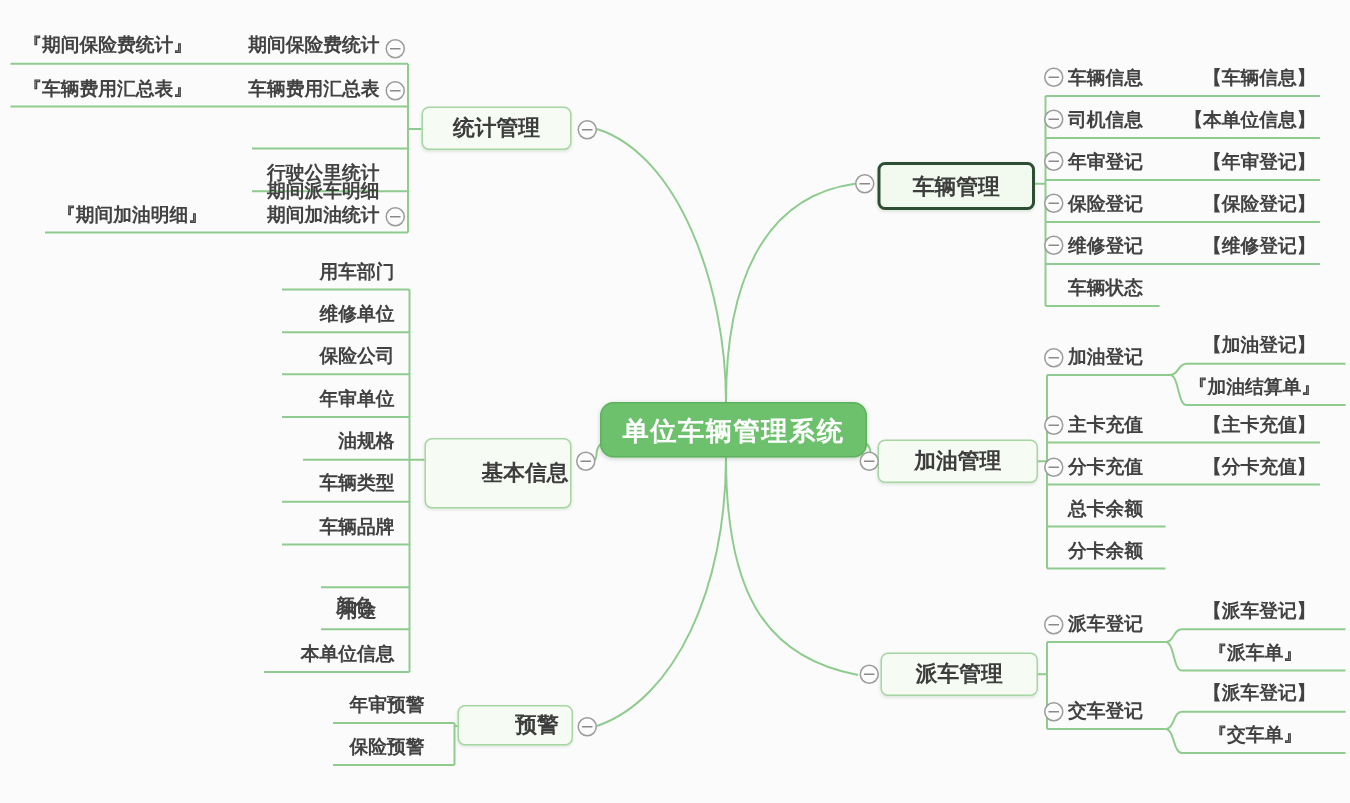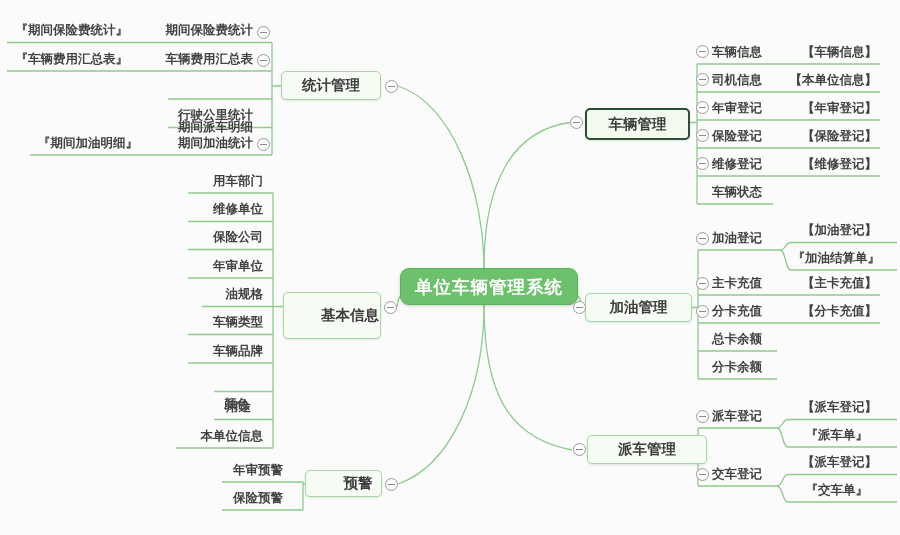--- a/index.html
+++ b/index.html
@@ -92,21 +92,21 @@
     </g>
   </svg>
 
   <div class="node main" style="left:281px;top:71px;width:100px;height:29px;">统计管理</div>
 
   <div class="node center" style="left:400px;top:268px;width:178px;height:37px;">单位车辆管理系统</div>
   <div class="node main" style="left:283px;top:292px;width:98px;height:47px;padding-left:36px;">基本信息</div>
   <div class="node main" style="left:305px;top:470px;width:77px;height:27px;padding-left:29px;">预警</div>
   <div class="node main selected" style="left:585px;top:108px;width:105px;height:32px;">车辆管理</div>
   <div class="node main" style="left:585px;top:293px;width:107px;height:29px;">加油管理</div>
-  <div class="node main" style="left:587px;top:435px;width:120px;height:29px;">派车管理</div>
+  <div class="node main" style="left:587px;top:435px;width:105px;height:29px;">派车管理</div>
 
   <div class="t" style="right:647px;top:23px;">期间保险费统计</div>
   <div class="t" style="right:772px;top:23px;text-align:center;">『期间保险费统计』</div>
   <div class="t" style="right:647px;top:52px;">车辆费用汇总表</div>
   <div class="t" style="right:772px;top:52px;">『车辆费用汇总表』</div>
   <div class="t" style="right:647px;top:80px;margin-top:40px;">期间派车明细</div>
   <div class="t" style="right:647px;top:108px;">行驶公里统计</div>
   <div class="t" style="right:647px;top:136px;">期间加油统计</div>
   <div class="t" style="right:762px;top:136px;margin-left:20px;">『期间加油明细』</div>
 

